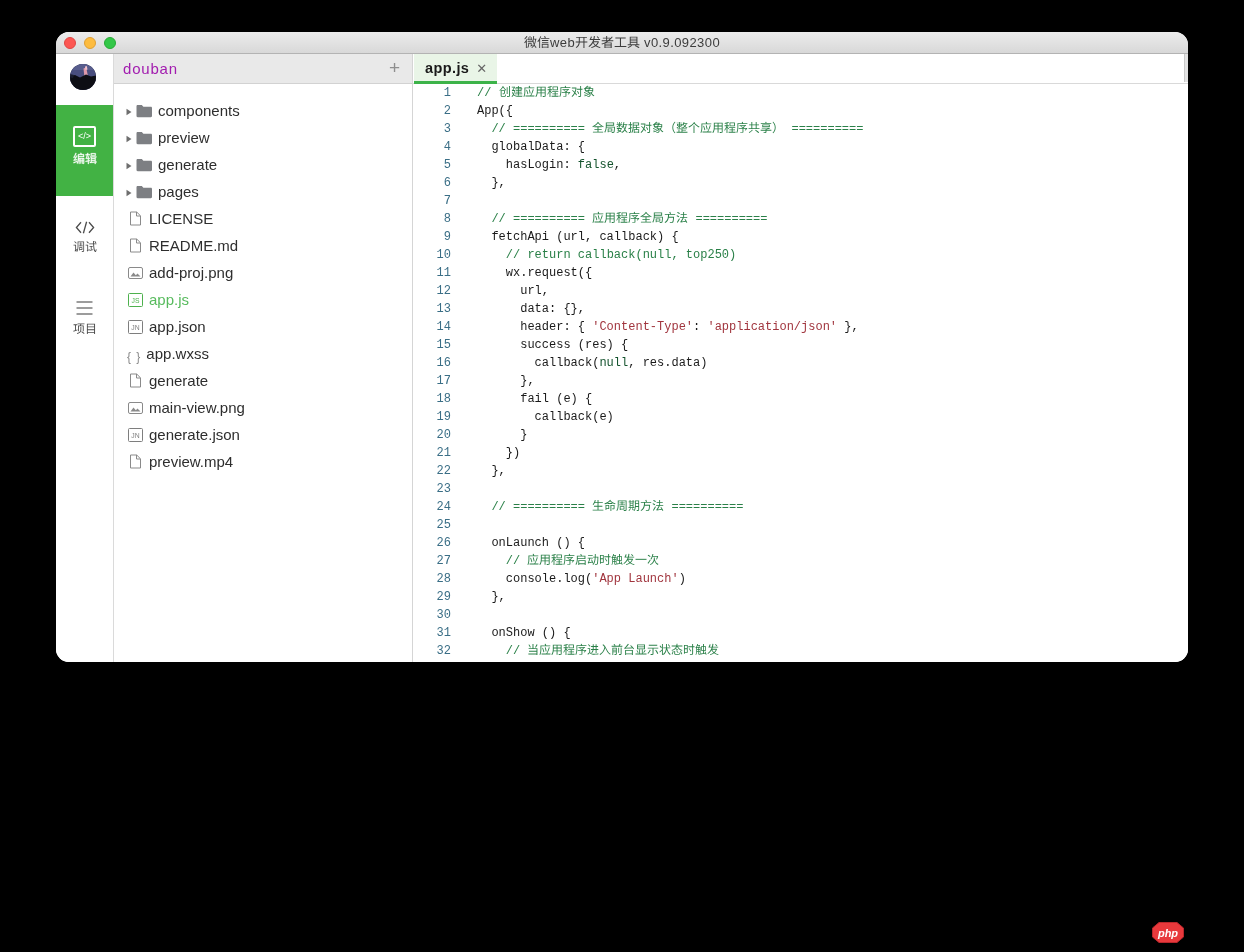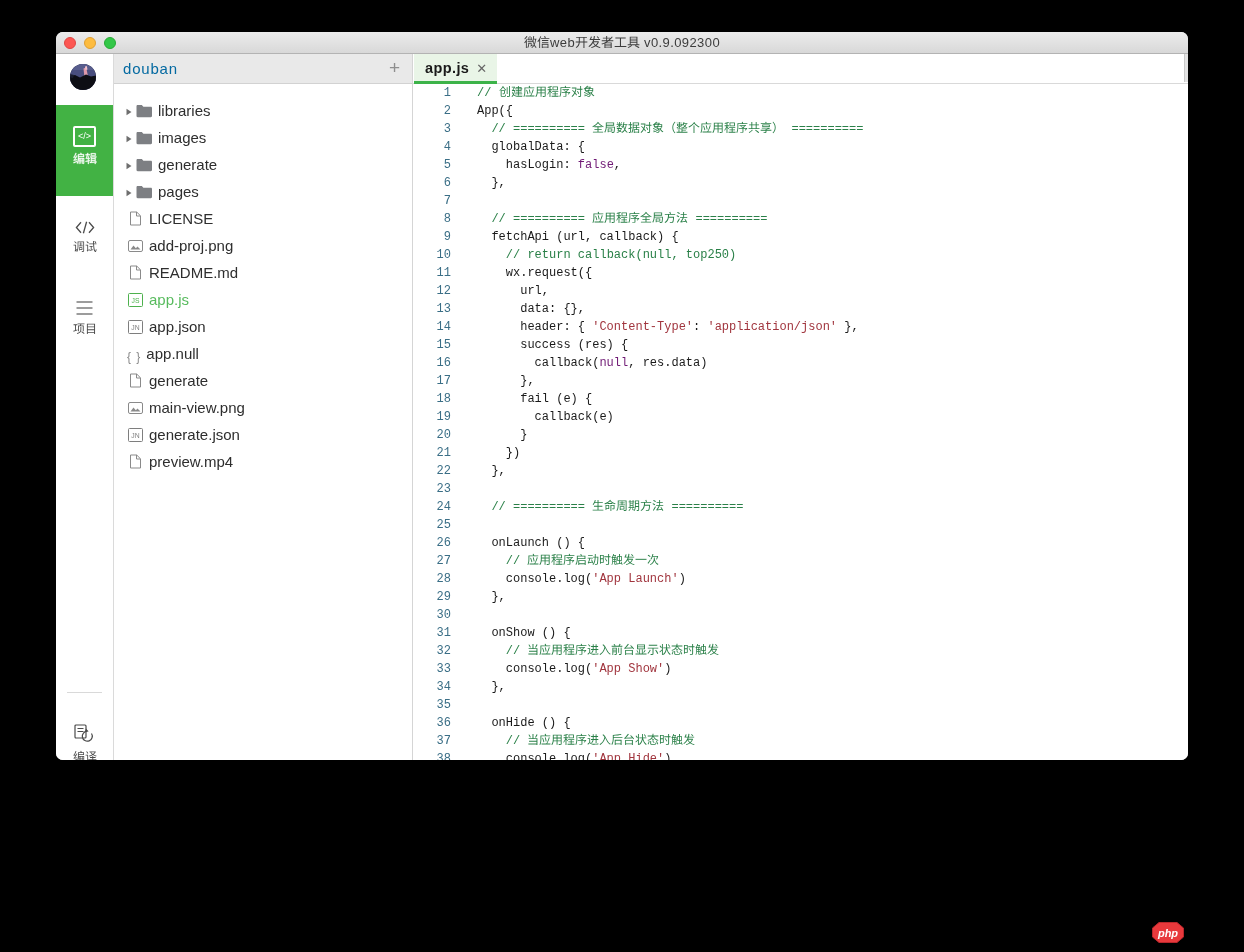--- a/index.html
+++ b/index.html
@@ -1,16 +1,16 @@
 <!DOCTYPE html>
 <html><head><meta charset="utf-8"><style>* { margin:0; padding:0; box-sizing:border-box; }
 html,body { width:1244px; height:952px; background:#000; overflow:hidden;
   font-family:"Liberation Sans", sans-serif; }
-#win { position:absolute; left:56px; top:32px; width:1132px; height:728px;
-  background:#fff; border-radius:7px; overflow:hidden; }
+#win { position:absolute; left:56px; top:32px; width:1132px; height:630px;
+  background:#fff; border-radius:13px; overflow:hidden; }
 
 #tb { position:absolute; left:0; top:0; width:100%; height:22px;
   background:linear-gradient(#ececec,#d8d8d8); border-bottom:1px solid #b3b3b3; }
 .tl { position:absolute; top:5px; width:12px; height:12px; border-radius:50%; }
 #tl-r { left:8px;  background:#fc5753; border:1px solid #df4744; }
 #tl-y { left:28px; background:#fdbc40; border:1px solid #de9f34; }
 #tl-g { left:48px; background:#33c748; border:1px solid #27aa35; }
 #title { position:absolute; top:0; left:0; width:100%; height:22px; line-height:21px;
   text-align:center; font-size:13px; color:#3c3c3c; letter-spacing:0.4px; }
 
@@ -24,21 +24,21 @@
 #sb-edit { position:absolute; left:0; top:51px; width:57px; height:91px; background:#42b244;
   text-align:center; }
 #edit-ico { margin:21px auto 2px; width:23px; height:21px; border:2px solid #fff;
   border-radius:2px; color:#fff; font-size:9px; line-height:16px; text-align:center;
   font-family:"Liberation Sans", sans-serif; }
 .sb-item { position:absolute; width:57px; text-align:center; color:#4a4a4a; }
 #sb-sep { position:absolute; left:11px; top:638px; width:35px; border-top:1px solid #d9d9d9; }
 
 #fph { position:absolute; left:0; top:0; width:100%; height:30px; background:#e9e9e9;
   border-bottom:1px solid #d2d2d2; line-height:29px; }
-#fph .name { margin-left:9px; font-size:15px; color:#0369a1; letter-spacing:0.8px; }
+#fph .name { margin-left:9px; font-size:15px; color:#a21caf; letter-spacing:0.8px; }
 #fph .plus { position:absolute; right:12px; top:0; font-size:19px; color:#8f8f8f;
   font-weight:400; line-height:28px; }
 #tree { position:absolute; left:0; top:43px; width:100%; }
 .row { height:27px; line-height:27px; white-space:nowrap; }
 .tri { margin-left:12px; margin-right:4px; }
 .fi  { vertical-align:-2px; }
 .frow .fi { margin-left:13px; }
 .frow .fn { }
 .fn { font-size:15px; color:#2e2e2e; margin-left:5px; }
 .fn.g { color:#58bb5e; }
@@ -49,21 +49,21 @@
   border-bottom:3px solid #3cb349; line-height:27px; }
 #tab .t { margin-left:11px; font-size:14.5px; font-weight:bold; color:#1a1a1a; letter-spacing:0.4px; }
 #tab .x { margin-left:7px; font-size:13px; color:#666; }
 #scrollnub { position:absolute; right:0; top:0; width:4px; height:28px; background:#e2e2e2; border-left:1px solid #c9c9c9; }
 #gutter { position:absolute; left:0; top:30px; width:38px; text-align:right;
   font-family:"Liberation Mono", monospace; font-size:12px; line-height:18px; color:#3a6e86; }
 #code { position:absolute; left:64px; top:30px; right:0;
   font-family:"Liberation Mono", monospace; font-size:12px; line-height:18px; color:#1a1a1a;
   white-space:pre; }
 #code .c { color:#2a8048; }
-#code .k { color:#701a75; }
+#code .k { color:#14532d; }
 #code .s { color:#a1353e; }
 #code .zc { }
 #code .zc g { fill:#2a8048; }
 svg { overflow:visible; }
 
 #php { position:absolute; left:1152px; top:922px; }
 </style></head>
 <body>
 <svg width="0" height="0" style="position:absolute">
     <defs>
@@ -230,57 +230,57 @@
         </svg></div>
   </div>
 
   <div id="fp">
     <div id="fph"><span class="name">douban</span><span class="plus">+</span></div>
     <div id="tree">
         <div class="row"><svg class="tri" width="6" height="8" viewBox="0 0 6 8">
             <path d="M0.5 0.7L5.5 4L0.5 7.3Z" fill="#6e6e6e"></path>
           </svg><svg class="fi" width="17" height="14" viewBox="0 0 17 14">
             <path d="M0.5 2.2c0-.7.5-1.2 1.2-1.2h4.1l1.6 1.8h7.4c.7 0 1.2.5 1.2 1.2v8c0 .7-.5 1.2-1.2 1.2H1.7c-.7 0-1.2-.5-1.2-1.2z" fill="#7d7f83"></path>
-          </svg><span class="fn">libraries</span></div>
+          </svg><span class="fn">components</span></div>
         <div class="row"><svg class="tri" width="6" height="8" viewBox="0 0 6 8">
             <path d="M0.5 0.7L5.5 4L0.5 7.3Z" fill="#6e6e6e"></path>
           </svg><svg class="fi" width="17" height="14" viewBox="0 0 17 14">
             <path d="M0.5 2.2c0-.7.5-1.2 1.2-1.2h4.1l1.6 1.8h7.4c.7 0 1.2.5 1.2 1.2v8c0 .7-.5 1.2-1.2 1.2H1.7c-.7 0-1.2-.5-1.2-1.2z" fill="#7d7f83"></path>
-          </svg><span class="fn">images</span></div>
+          </svg><span class="fn">preview</span></div>
         <div class="row"><svg class="tri" width="6" height="8" viewBox="0 0 6 8">
             <path d="M0.5 0.7L5.5 4L0.5 7.3Z" fill="#6e6e6e"></path>
           </svg><svg class="fi" width="17" height="14" viewBox="0 0 17 14">
             <path d="M0.5 2.2c0-.7.5-1.2 1.2-1.2h4.1l1.6 1.8h7.4c.7 0 1.2.5 1.2 1.2v8c0 .7-.5 1.2-1.2 1.2H1.7c-.7 0-1.2-.5-1.2-1.2z" fill="#7d7f83"></path>
           </svg><span class="fn">generate</span></div>
         <div class="row"><svg class="tri" width="6" height="8" viewBox="0 0 6 8">
             <path d="M0.5 0.7L5.5 4L0.5 7.3Z" fill="#6e6e6e"></path>
           </svg><svg class="fi" width="17" height="14" viewBox="0 0 17 14">
             <path d="M0.5 2.2c0-.7.5-1.2 1.2-1.2h4.1l1.6 1.8h7.4c.7 0 1.2.5 1.2 1.2v8c0 .7-.5 1.2-1.2 1.2H1.7c-.7 0-1.2-.5-1.2-1.2z" fill="#7d7f83"></path>
           </svg><span class="fn">pages</span></div>
         <div class="row frow"><svg class="fi" width="17" height="15" viewBox="0 0 17 15">
             <path d="M3.5 1h6.2l3.8 3.8V14h-10z" fill="#fff" stroke="#8a8a8a"></path>
             <path d="M9.5 1v4h4" fill="none" stroke="#8a8a8a"></path>
           </svg><span class="fn">LICENSE</span></div>
+        <div class="row frow"><svg class="fi" width="17" height="15" viewBox="0 0 17 15">
+            <path d="M3.5 1h6.2l3.8 3.8V14h-10z" fill="#fff" stroke="#8a8a8a"></path>
+            <path d="M9.5 1v4h4" fill="none" stroke="#8a8a8a"></path>
+          </svg><span class="fn">README.md</span></div>
         <div class="row frow"><svg class="fi" width="17" height="14" viewBox="0 0 17 14">
             <rect x="1.5" y="1.5" width="14" height="11" rx="1.5" fill="#fff" stroke="#8a8a8a"></rect>
             <path d="M3.5 10.5l3-4 2.3 2.7 1.7-1.7 3 3z" fill="#8a8a8a"></path>
           </svg><span class="fn">add-proj.png</span></div>
-        <div class="row frow"><svg class="fi" width="17" height="15" viewBox="0 0 17 15">
-            <path d="M3.5 1h6.2l3.8 3.8V14h-10z" fill="#fff" stroke="#8a8a8a"></path>
-            <path d="M9.5 1v4h4" fill="none" stroke="#8a8a8a"></path>
-          </svg><span class="fn">README.md</span></div>
         <div class="row frow"><svg class="fi" style="vertical-align:-3px" width="17" height="16" viewBox="0 0 17 16">
             <rect x="1.5" y="1.5" width="14" height="13" rx="1" fill="#fff" stroke="#4db14d"></rect>
             <text x="8.5" y="11" text-anchor="middle" font-family="Liberation Sans" font-size="6.8" fill="#4db14d">JS</text>
           </svg><span class="fn g">app.js</span></div>
         <div class="row frow"><svg class="fi" style="vertical-align:-3px" width="17" height="16" viewBox="0 0 17 16">
             <rect x="1.5" y="1.5" width="14" height="13" rx="1" fill="#fff" stroke="#7e7e7e"></rect>
             <text x="8.5" y="11" text-anchor="middle" font-family="Liberation Sans" font-size="6.8" fill="#7e7e7e">JN</text>
           </svg><span class="fn">app.json</span></div>
-        <div class="row frow"><span class="fi" style="color:#8a8a8a;font-size:12px;letter-spacing:1px">{ }</span><span class="fn">app.null</span></div>
+        <div class="row frow"><span class="fi" style="color:#8a8a8a;font-size:12px;letter-spacing:1px">{ }</span><span class="fn">app.wxss</span></div>
         <div class="row frow"><svg class="fi" width="17" height="15" viewBox="0 0 17 15">
             <path d="M3.5 1h6.2l3.8 3.8V14h-10z" fill="#fff" stroke="#8a8a8a"></path>
             <path d="M9.5 1v4h4" fill="none" stroke="#8a8a8a"></path>
           </svg><span class="fn">generate</span></div>
         <div class="row frow"><svg class="fi" width="17" height="14" viewBox="0 0 17 14">
             <rect x="1.5" y="1.5" width="14" height="11" rx="1.5" fill="#fff" stroke="#8a8a8a"></rect>
             <path d="M3.5 10.5l3-4 2.3 2.7 1.7-1.7 3 3z" fill="#8a8a8a"></path>
           </svg><span class="fn">main-view.png</span></div>
         <div class="row frow"><svg class="fi" style="vertical-align:-3px" width="17" height="16" viewBox="0 0 17 16">
             <rect x="1.5" y="1.5" width="14" height="13" rx="1" fill="#fff" stroke="#7e7e7e"></rect>

